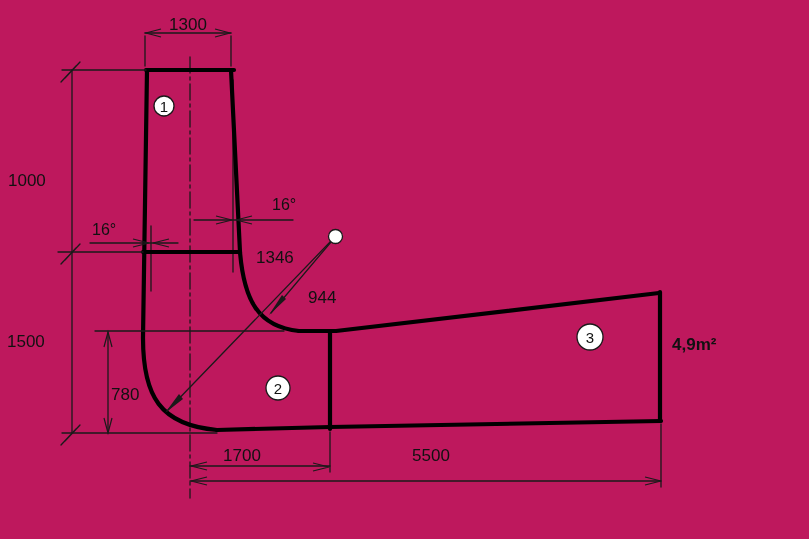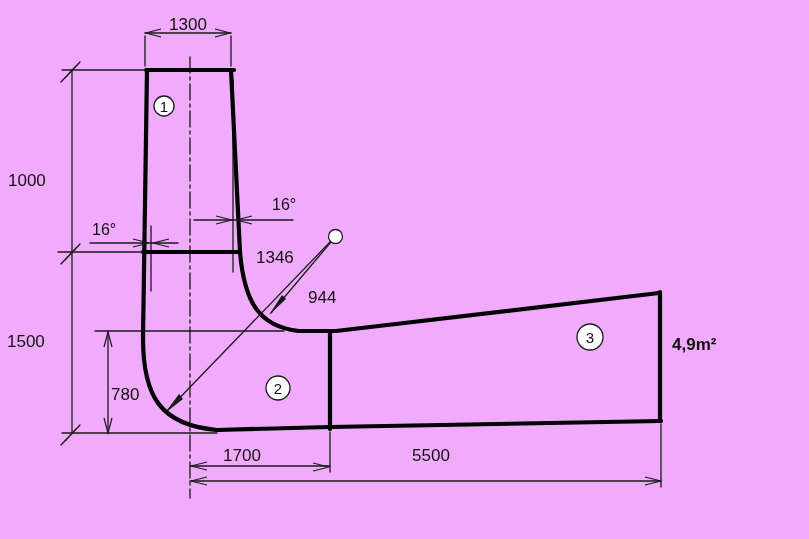--- a/index.html
+++ b/index.html
@@ -8,21 +8,21 @@
     background: #ffffff;
     width: 809px;
     height: 539px;
     overflow: hidden;
     font-family: "Liberation Sans", sans-serif;
   }
   .canvas-wrap {
     position: relative;
     width: 809px;
     height: 539px;
-    background: #f0abfc;
+    background: #be185d;
   }
   svg { display: block; }
   .thick {
     fill: none;
     stroke: #000000;
     stroke-width: 4.2;
     stroke-linecap: round;
     stroke-linejoin: round;
   }
   .thin {

